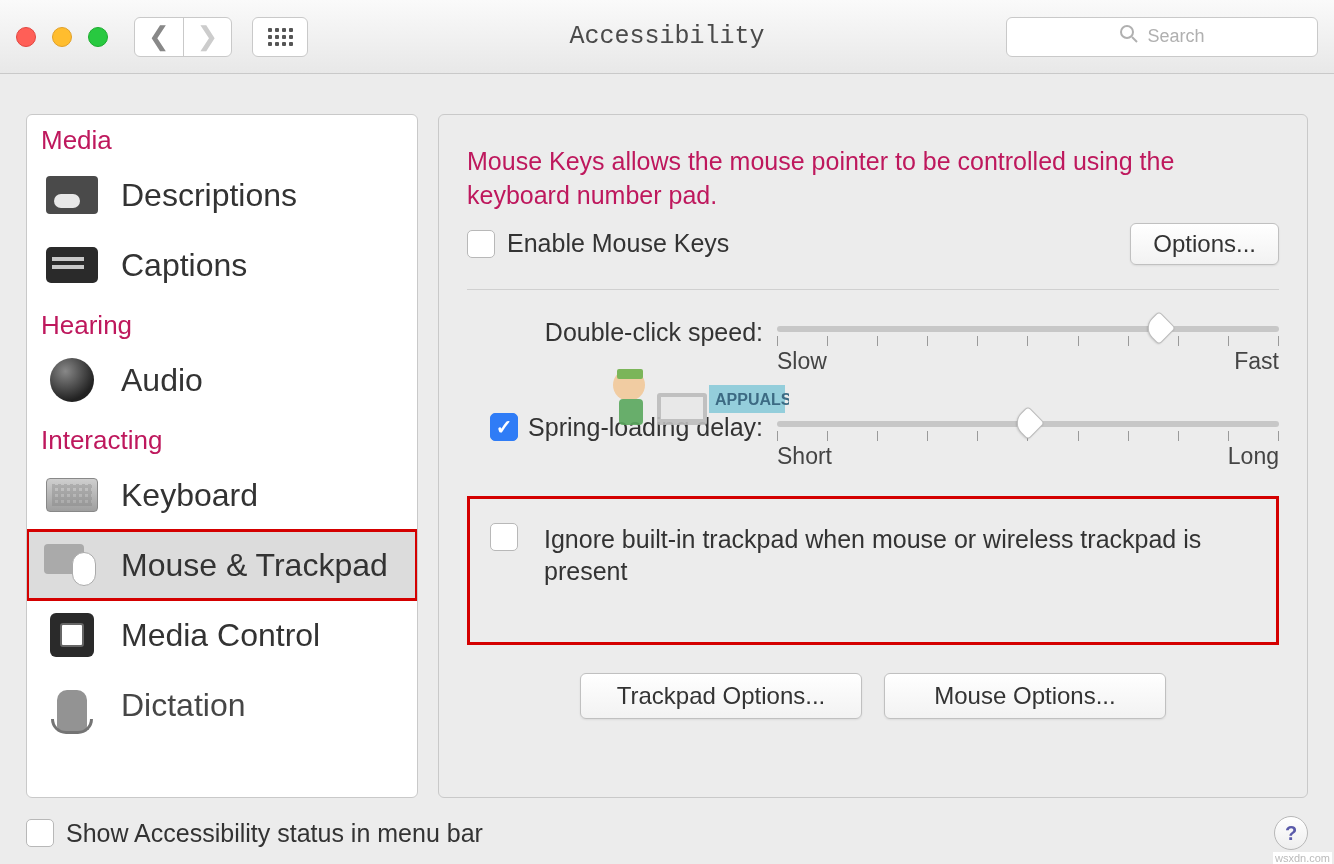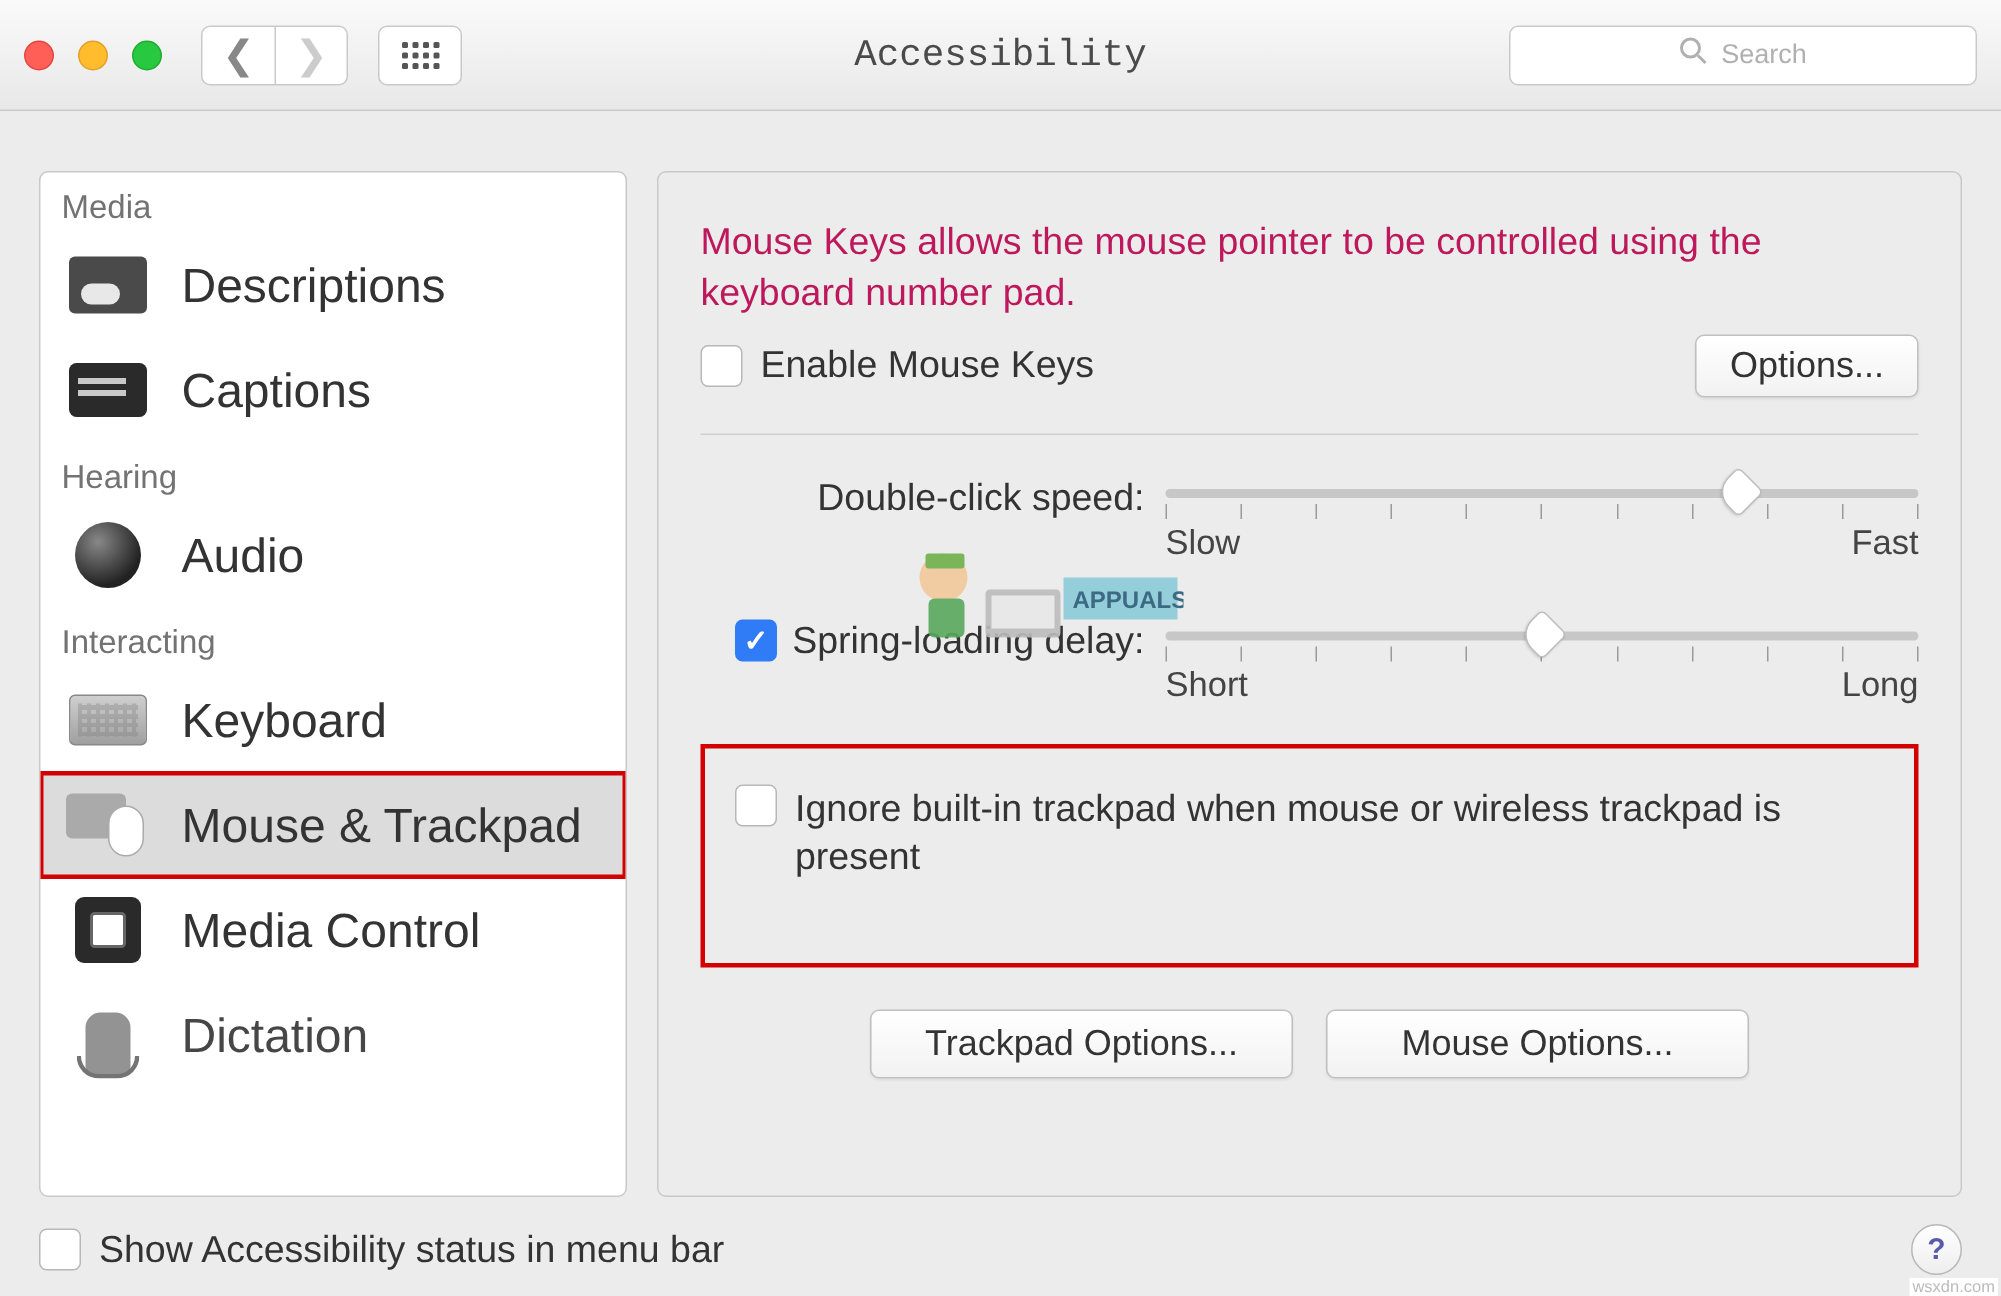--- a/index.html
+++ b/index.html
@@ -36,21 +36,21 @@
 .nav-btns { display: flex; background: #fff; border: 1px solid #c9c9c9; border-radius: 6px; height: 40px; overflow: hidden; }
 .nav-btn { width: 48px; display: flex; align-items: center; justify-content: center; color: #888; font-size: 26px; }
 .nav-btn + .nav-btn { border-left: 1px solid #c9c9c9; }
 .grid-btn { margin-left: 20px; width: 56px; height: 40px; background: #fff; border: 1px solid #c9c9c9; border-radius: 6px; display: flex; align-items: center; justify-content: center; }
 .grid-icon { display: grid; grid-template-columns: repeat(4,4px); grid-template-rows: repeat(3,4px); gap: 3px; }
 .grid-icon i { background: #555; width: 4px; height: 4px; border-radius: 1px; }
 .win-title { position: absolute; left: 0; right: 0; text-align: center; font-size: 25px; color: #4a4a4a; pointer-events: none; font-family: Liberation Mono, monospace; }
 .search-wrap { margin-left: auto; width: 312px; height: 40px; background: #fff; border: 1px solid #c9c9c9; border-radius: 6px; display: flex; align-items: center; justify-content: center; color: #b0b0b0; font-size: 18px; gap: 8px; }
 .content { flex: 1; display: flex; padding: 40px 26px 8px 26px; gap: 20px; min-height: 0; }
 .sidebar { width: 392px; background: #fff; border: 1px solid #c9c9c9; border-radius: 6px; overflow: hidden; display: flex; flex-direction: column; }
-.sb-section-label { color: #737373; font-size: 22px; padding: 10px 14px 4px 14px; }
+.sb-section-label { color: #be185d; font-size: 26px; padding: 10px 14px 4px 14px; }
 .sb-item { display: flex; align-items: center; gap: 20px; padding: 12px 14px 12px 16px; position: relative; }
 .sb-item.selected { background: #dcdcdc; }
 .sb-icon { width: 58px; height: 46px; display: flex; align-items: center; justify-content: center; flex-shrink: 0; }
 .sb-label { font-size: 32px; color: #333; }
 .highlight-box { outline: 3px solid #d40000; outline-offset: -2px; }
 .detail { flex: 1; background: #ececec; border: 1px solid #c9c9c9; border-radius: 6px; padding: 30px 28px 20px 28px; display: flex; flex-direction: column; position: relative; }
 .intro { font-size: 25px; color: #be185d; line-height: 1.35; }
 .row-ck { display: flex; align-items: center; gap: 12px; margin: 10px 0; }
 .checkbox { width: 28px; height: 28px; background: #fff; border: 1px solid #b8b8b8; border-radius: 5px; flex-shrink: 0; display: flex; align-items: center; justify-content: center; }
 .checkbox.checked { background: #2f7cf6; border-color: #2f7cf6; color: #fff; }
@@ -61,21 +61,21 @@
 .hr { border: none; border-top: 1px solid #d0d0d0; margin: 14px 0 18px 0; }
 .slider-row { display: flex; align-items: flex-start; margin: 10px 0 56px 0; position: relative; }
 .slider-label-col { width: 310px; text-align: right; padding-right: 14px; font-size: 25px; display: flex; align-items: center; justify-content: flex-end; gap: 10px; }
 .slider { flex: 1; position: relative; height: 20px; }
 .track { position: absolute; top: 8px; left: 0; right: 0; height: 6px; background: #c7c7c7; border-radius: 3px; }
 .ticks { position: absolute; top: 18px; left: 0; right: 0; display: flex; justify-content: space-between; }
 .ticks span { width: 1px; height: 10px; background: #9a9a9a; display: block; }
 .thumb { position: absolute; top: -2px; width: 24px; height: 24px; background: #fff; border: 1px solid #bdbdbd; transform: translateX(-50%) rotate(45deg); border-radius: 4px 4px 4px 14px; box-shadow: 0 1px 2px rgba(0,0,0,0.15); }
 .range-labels { position: absolute; top: 30px; left: 0; right: 0; display: flex; justify-content: space-between; font-size: 23px; color: #444; }
 .ignore-box { border: 3px solid #d40000; padding: 24px 20px 54px 20px; margin-top: 4px; }
-.ignore-row { display: flex; align-items: flex-start; gap: 12px; }
+.ignore-row { display: flex; align-items: flex-start; gap: 26px; }
 .ignore-text { font-size: 25px; line-height: 1.3; }
 .bottom-btns { display: flex; gap: 22px; justify-content: center; margin-top: 28px; }
 .bottom-btns .mac-btn { width: 282px; text-align: center; padding: 8px 0; }
 .footer { padding: 10px 26px 14px 26px; display: flex; align-items: center; }
 .help { margin-left: auto; width: 34px; height: 34px; border: 1px solid #b8b8b8; border-radius: 50%; background: linear-gradient(#fff,#eee); display: flex; align-items: center; justify-content: center; color: #5a5aaa; font-weight: bold; font-size: 20px; }
 .watermark { position: absolute; left: 150px; top: 240px; opacity: 0.9; pointer-events: none; }
 .attr { position: absolute; right: 2px; bottom: 0; font-size: 11px; color: #bbb; background: #fff; padding: 0 2px; }
 
 .ico-desc { width: 52px; height: 38px; background: #4a4a4a; border-radius: 4px; position: relative; }
 .ico-desc::after { content: ""; position: absolute; left: 8px; bottom: 6px; width: 26px; height: 14px; background: #e8e8e8; border-radius: 8px; }

